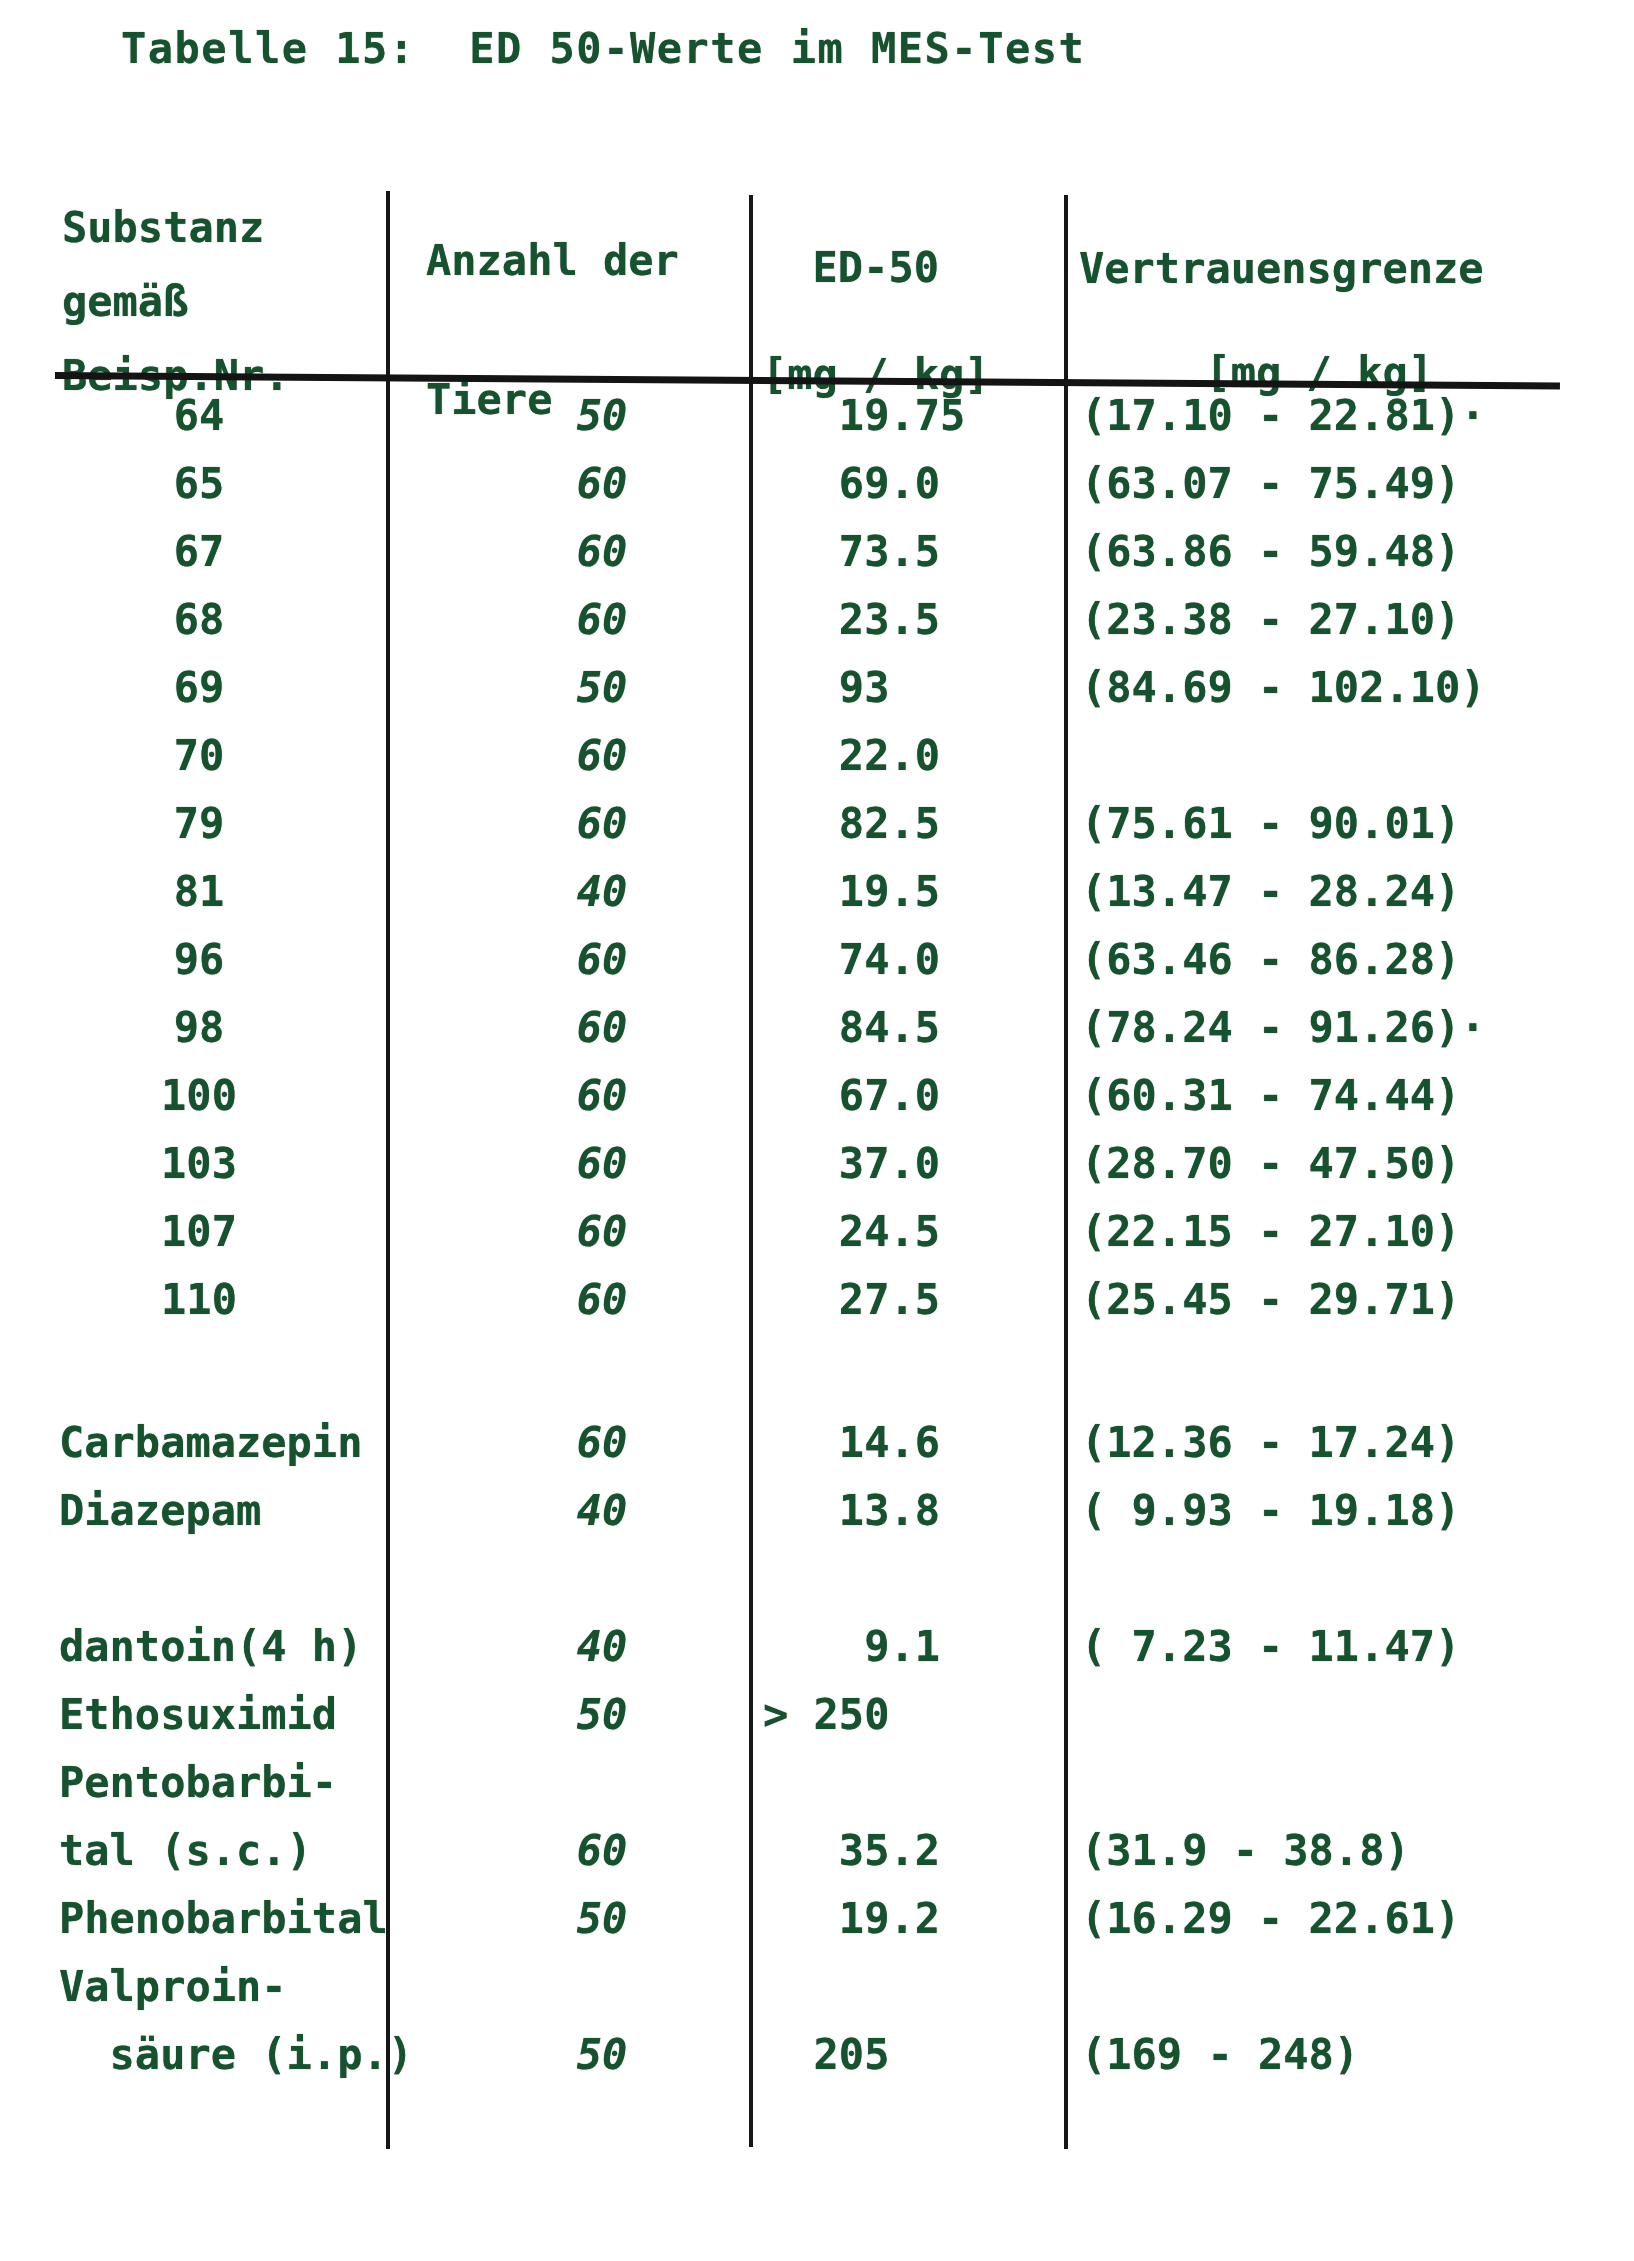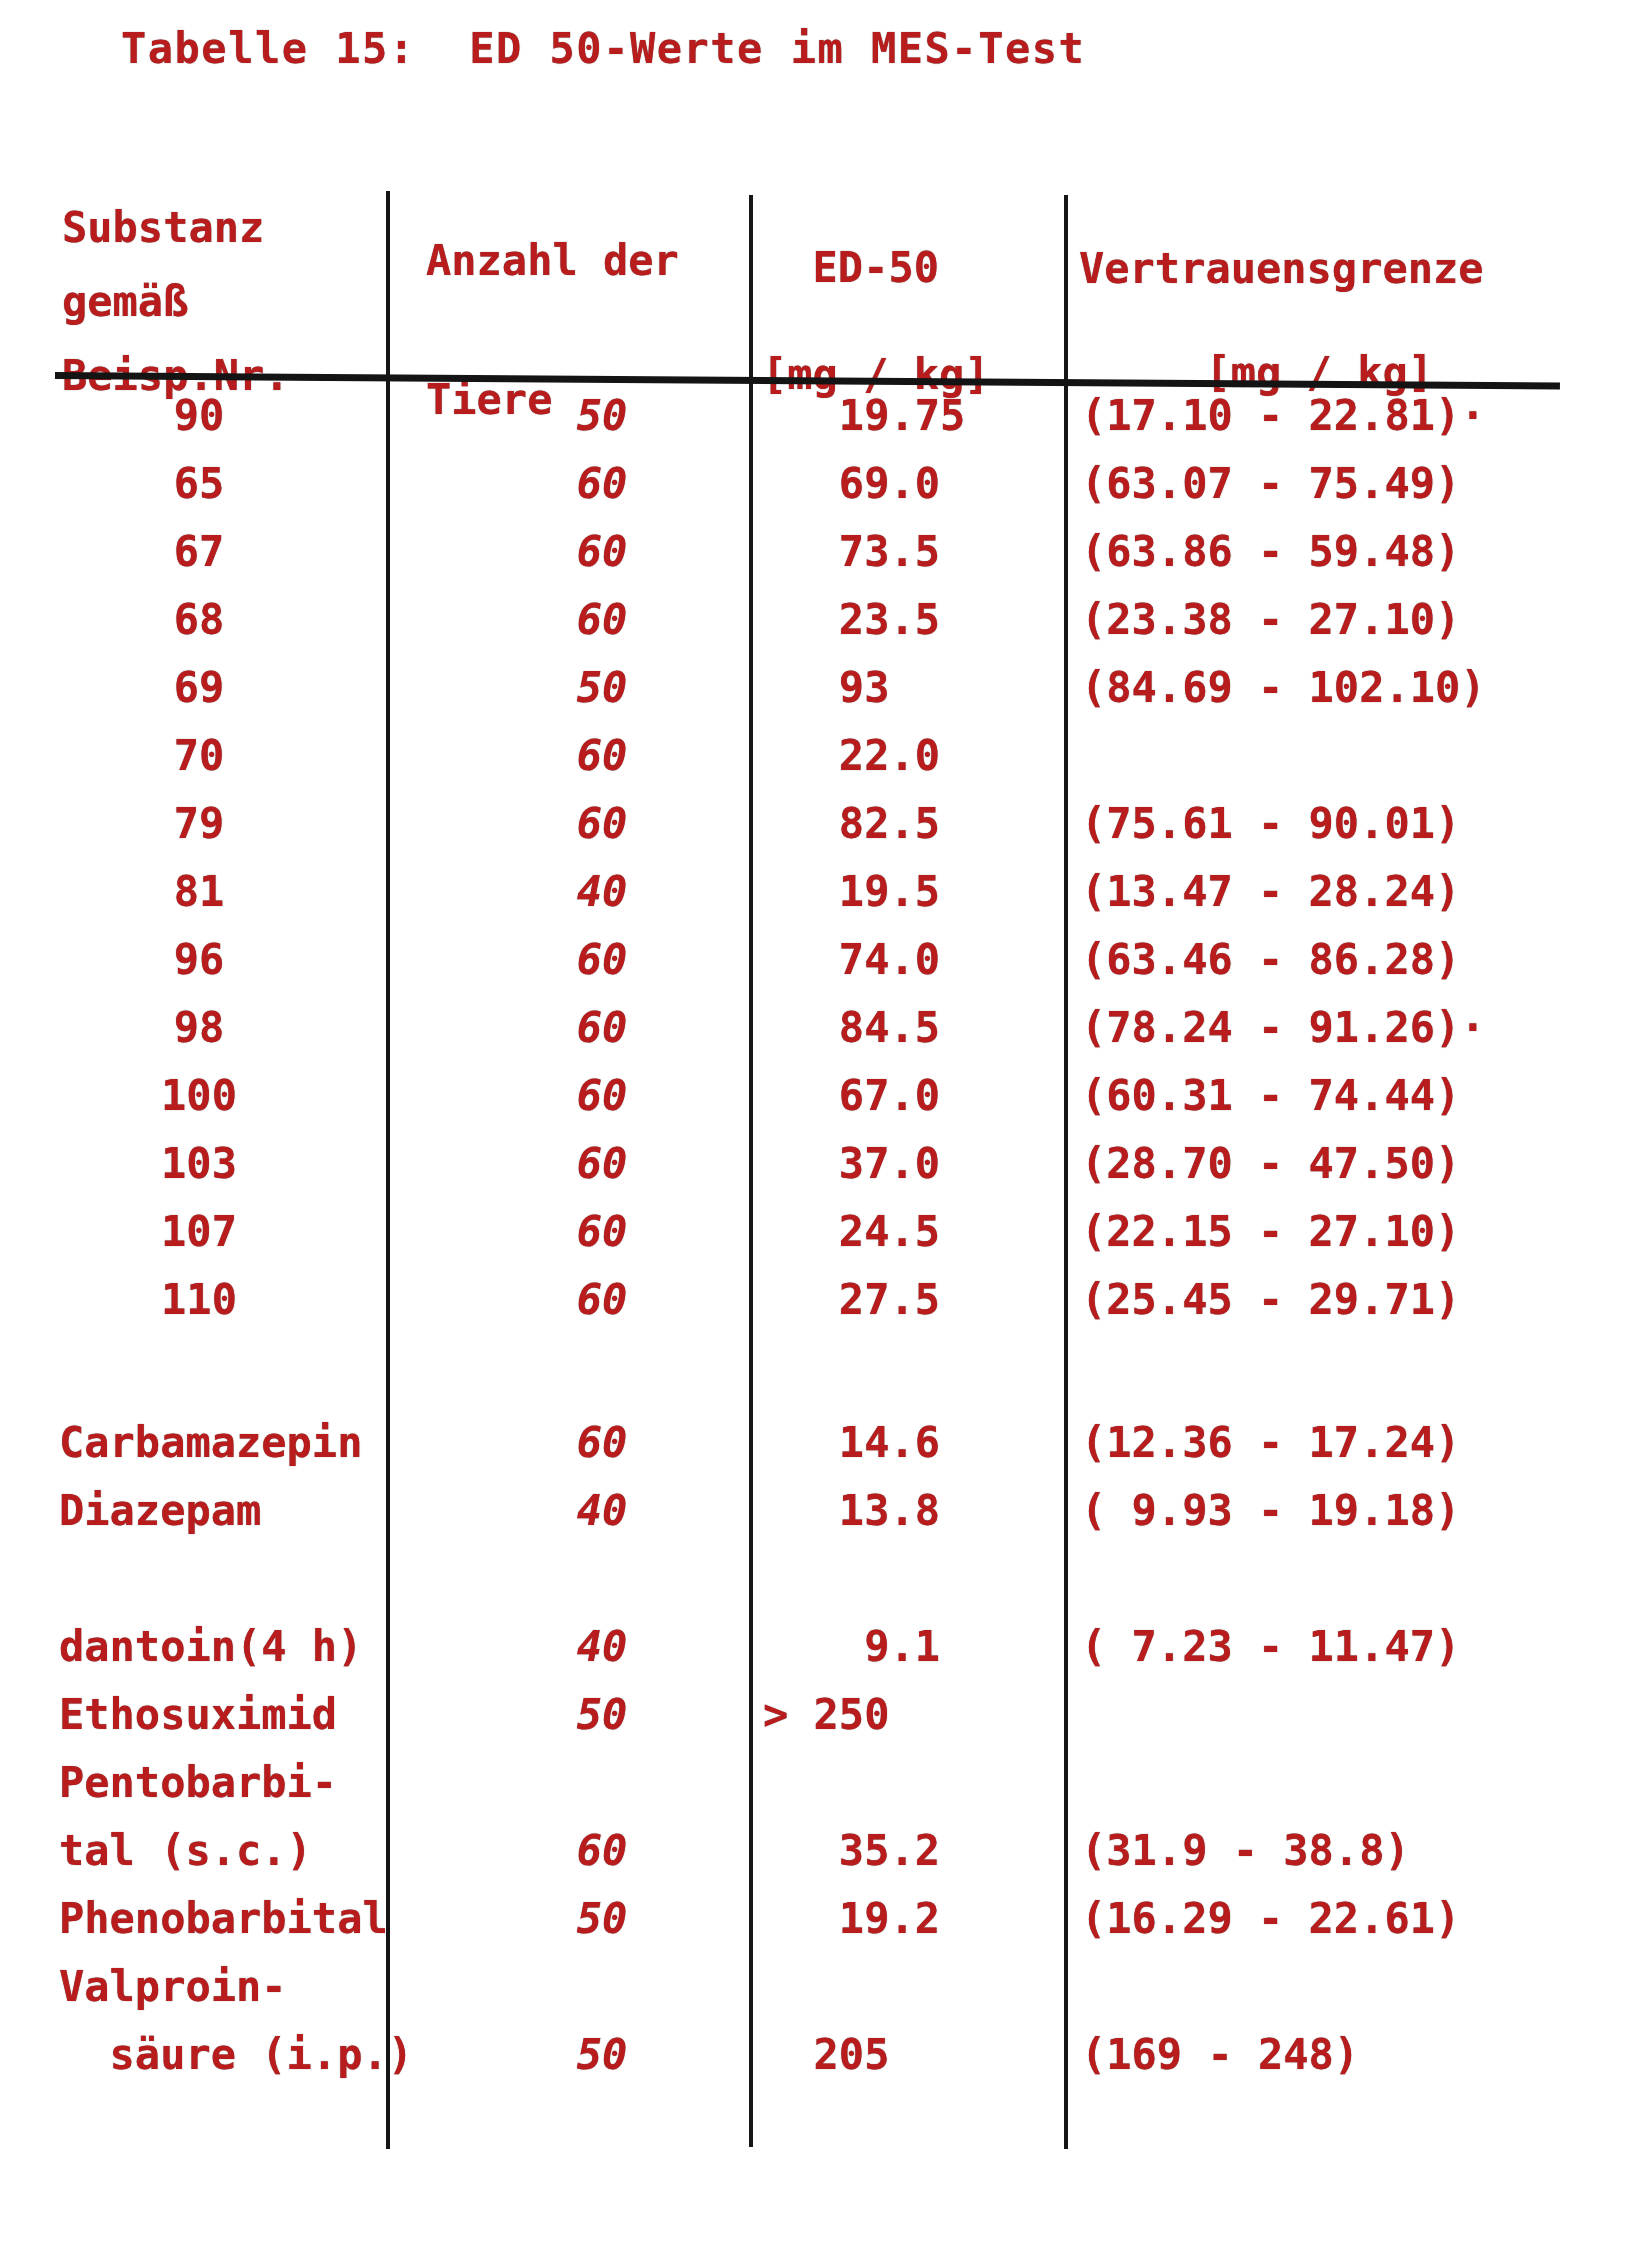--- a/index.html
+++ b/index.html
@@ -3,21 +3,21 @@
 <meta charset="utf-8">
 <style>
   html,body{margin:0;padding:0;background:#ffffff;}
   .page{
     position:relative;
     width:1635px;height:2258px;
     background:#ffffff;
     overflow:hidden;
     font-family:"DejaVu Sans Mono","Liberation Mono",monospace;
     font-weight:bold;
-    color:#b91c1c;
+    color:#14532d;
     text-shadow:0 0 1px rgba(10,10,10,.65);
   }
   .title{
     position:absolute;left:121px;top:24px;
     font-size:42px;letter-spacing:1.5px;white-space:pre;
   }
   .hdr{position:absolute;font-size:42px;letter-spacing:0;}
   .hdr div{white-space:pre;}
   #hdr-col1{left:62px;top:191px;line-height:74px;}
   #hdr-col2{left:426px;top:191px;line-height:139px;}
@@ -74,21 +74,21 @@
     <div>     [mg / kg]</div>
   </div>
 
   <div class="vline" id="vline-1"></div>
   <div class="vline" id="vline-2"></div>
   <div class="vline" id="vline-3"></div>
   <div class="hrule"></div>
 
   <div class="rows">
       <div class="row">
-      <div class="c1 num">90</div>
+      <div class="c1 num">64</div>
       <div class="c2">50</div>
       <div class="c3">   19.75</div>
       <div class="c4">(17.10 - 22.81)·</div>
     </div>
       <div class="row">
       <div class="c1 num">65</div>
       <div class="c2">60</div>
       <div class="c3">   69.0</div>
       <div class="c4">(63.07 - 75.49)</div>
     </div>

